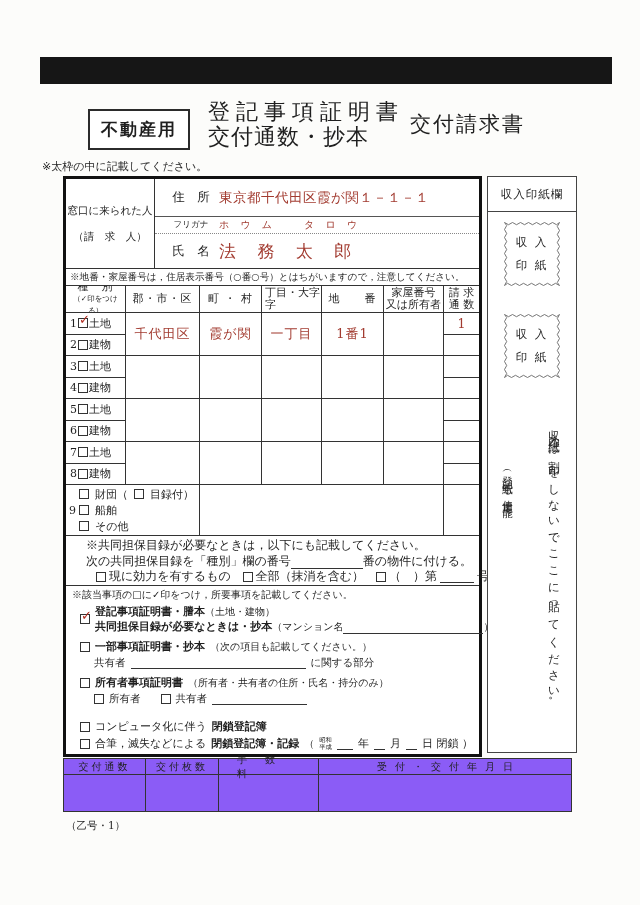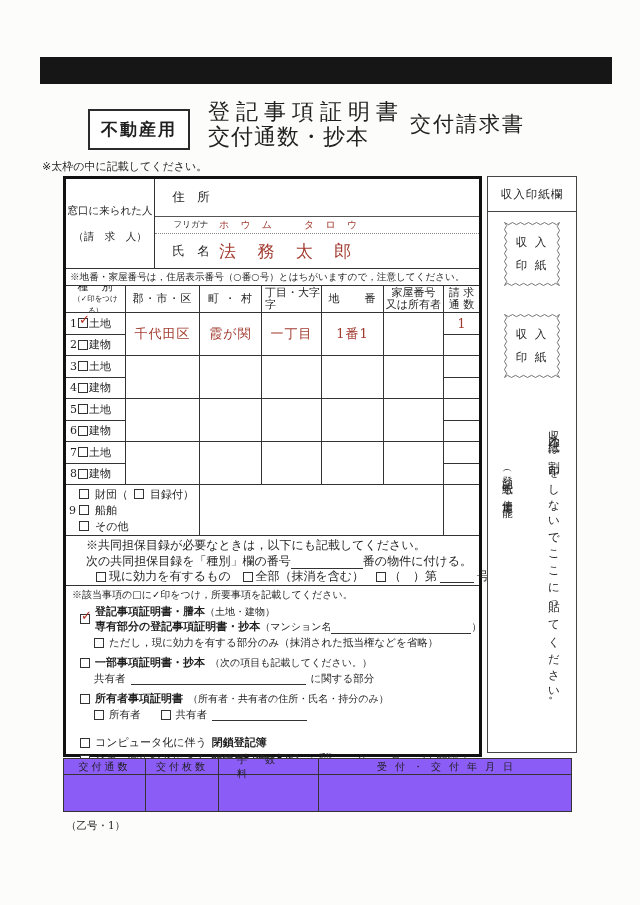--- a/index.html
+++ b/index.html
@@ -128,20 +128,21 @@
   <div class="main-box">
 
     <div class="applicant">
       <div class="who">
         <span>窓口に来られた人</span>
         <span>（請　求　人）</span>
       </div>
       <div class="fields">
         <div class="f-row f-addr">
           <span class="f-label">住　所</span>
+          <span class="red addr-val">東京都千代田区霞が関１－１－１</span>
         </div>
         <div class="f-row f-kana">
           <span class="k-label">フリガナ</span>
           <span class="red kana-val">ホ ウ ム　　タ ロ ウ</span>
         </div>
         <div class="f-row f-name">
           <span class="f-label">氏　名</span>
           <span class="red name-val">法 務 太 郎</span>
         </div>
       </div>
@@ -378,28 +379,24 @@
 
     <div class="items">
       <div class="inote">※該当事項の□に✓印をつけ，所要事項を記載してください。</div>
 
       <div class="irow">
         <span class="cb">
             <span class="ck">✓</span>
           </span>
         <div>
           <div style="white-space:nowrap;"><span class="b">登記事項証明書・謄本</span><span class="paren">（土地・建物）</span></div>
-          <div style="white-space:nowrap;"><span class="b">専有部分の登記事項証明書・抄本</span><span class="paren">（マンション名</span><span class="bl" style="width:140px"></span><span class="paren">）</span></div>
-        </div>
-      </div>
-
-      <div class="irow ind1">
-        <span class="cb"></span>
-        <span style="font-size:10.5px">ただし，現に効力を有する部分のみ（抹消された抵当権などを省略）</span>
-      </div>
+          <div style="white-space:nowrap;"><span class="b">共同担保目録が必要なときは・抄本</span><span class="paren">（マンション名</span><span class="bl" style="width:140px"></span><span class="paren">）</span></div>
+        </div>
+      </div>
+
 
       <div class="irow" style="margin-top:5px">
         <span class="cb"></span>
         <span class="b">一部事項証明書・抄本</span>
         <span class="paren">（次の項目も記載してください。）</span>
       </div>
       <div class="irow ind1" style="font-size:10.5px">
         <span>共有者</span>
         <span class="bl" style="width:175px"></span>
         <span>に関する部分</span>

